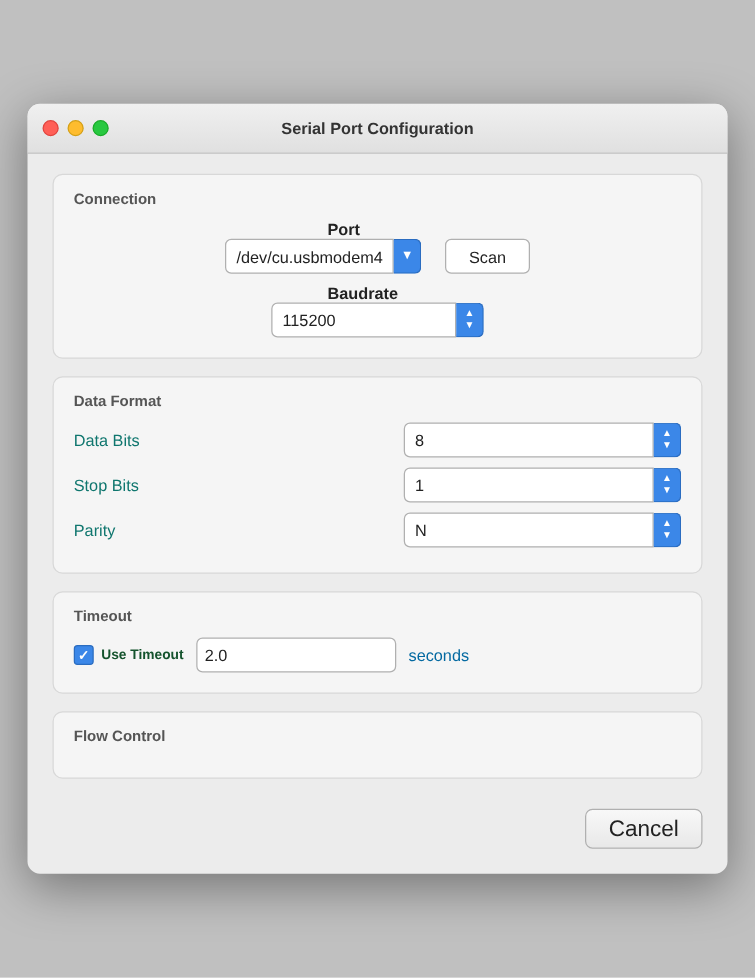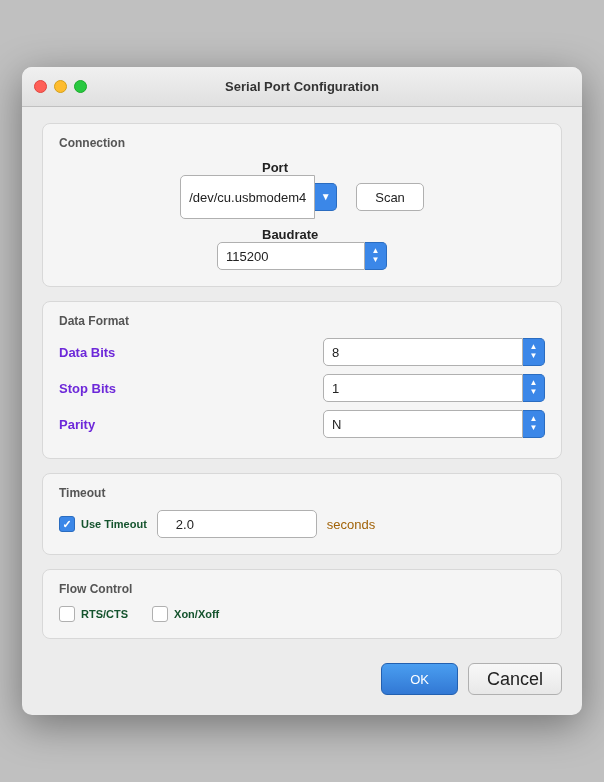--- a/index.html
+++ b/index.html
@@ -106,21 +106,21 @@
     }
 
     .select-box {
       background: white;
       border: 1px solid #b0b0b0;
       border-radius: 5px 0 0 5px;
       padding: 4px 8px;
       font-size: 13px;
       color: #222;
       flex: 1;
-      height: 44px;
+      height: 28px;
       display: flex;
       align-items: center;
     }
 
     .select-arrow {
       background: #3b87e8;
       border: 1px solid #2a6cc0;
       border-left: none;
       border-radius: 0 5px 5px 0;
       width: 22px;
@@ -198,22 +198,22 @@
       margin-bottom: 8px;
       justify-content: space-between;
     }
 
     .data-field-row:last-child {
       margin-bottom: 4px;
     }
 
     .data-field-label {
       font-size: 13px;
-      font-weight: 700;
-      color: #6d28d9;
+      font-weight: 400;
+      color: #0f766e;
     }
 
     .data-spinner {
       display: flex;
       align-items: center;
     }
 
     .data-spinner-input {
       background: white;
       border: 1px solid #b0b0b0;
@@ -280,32 +280,32 @@
     .checkbox-label {
       font-size: 11px;
       font-weight: 600;
       color: #14532d;
     }
 
     .timeout-input {
       background: white;
       border: 1px solid #b0b0b0;
       border-radius: 5px;
-      padding: 4px 18px;
+      padding: 4px 6px;
       font-size: 13px;
       color: #222;
       width: 160px;
       height: 28px;
       display: flex;
       align-items: center;
     }
 
     .timeout-unit {
       font-size: 13px;
-      color: #a16207;
+      color: #0369a1;
     }
 
     .flow-row {
       display: flex;
       align-items: center;
       gap: 24px;
     }
 
     .buttons-row {
       display: flex;
@@ -431,31 +431,20 @@
           </div>
           <span class="checkbox-label">Use Timeout</span>
         </div>
         <div class="timeout-input">2.0</div>
         <span class="timeout-unit">seconds</span>
       </div>
     </div>
 
     <div class="section">
       <div class="section-label">Flow Control</div>
-      <div class="flow-row">
-        <div class="checkbox-wrapper">
-          <div class="checkbox-box unchecked"></div>
-          <span class="checkbox-label">RTS/CTS</span>
-        </div>
-        <div class="checkbox-wrapper">
-          <div class="checkbox-box unchecked"></div>
-          <span class="checkbox-label">Xon/Xoff</span>
-        </div>
-      </div>
     </div>
 
     <div class="buttons-row">
-      <button class="btn-ok">OK</button>
       <button class="btn-cancel">Cancel</button>
     </div>
 
   </div>
 </div>
 
 </body></html>

